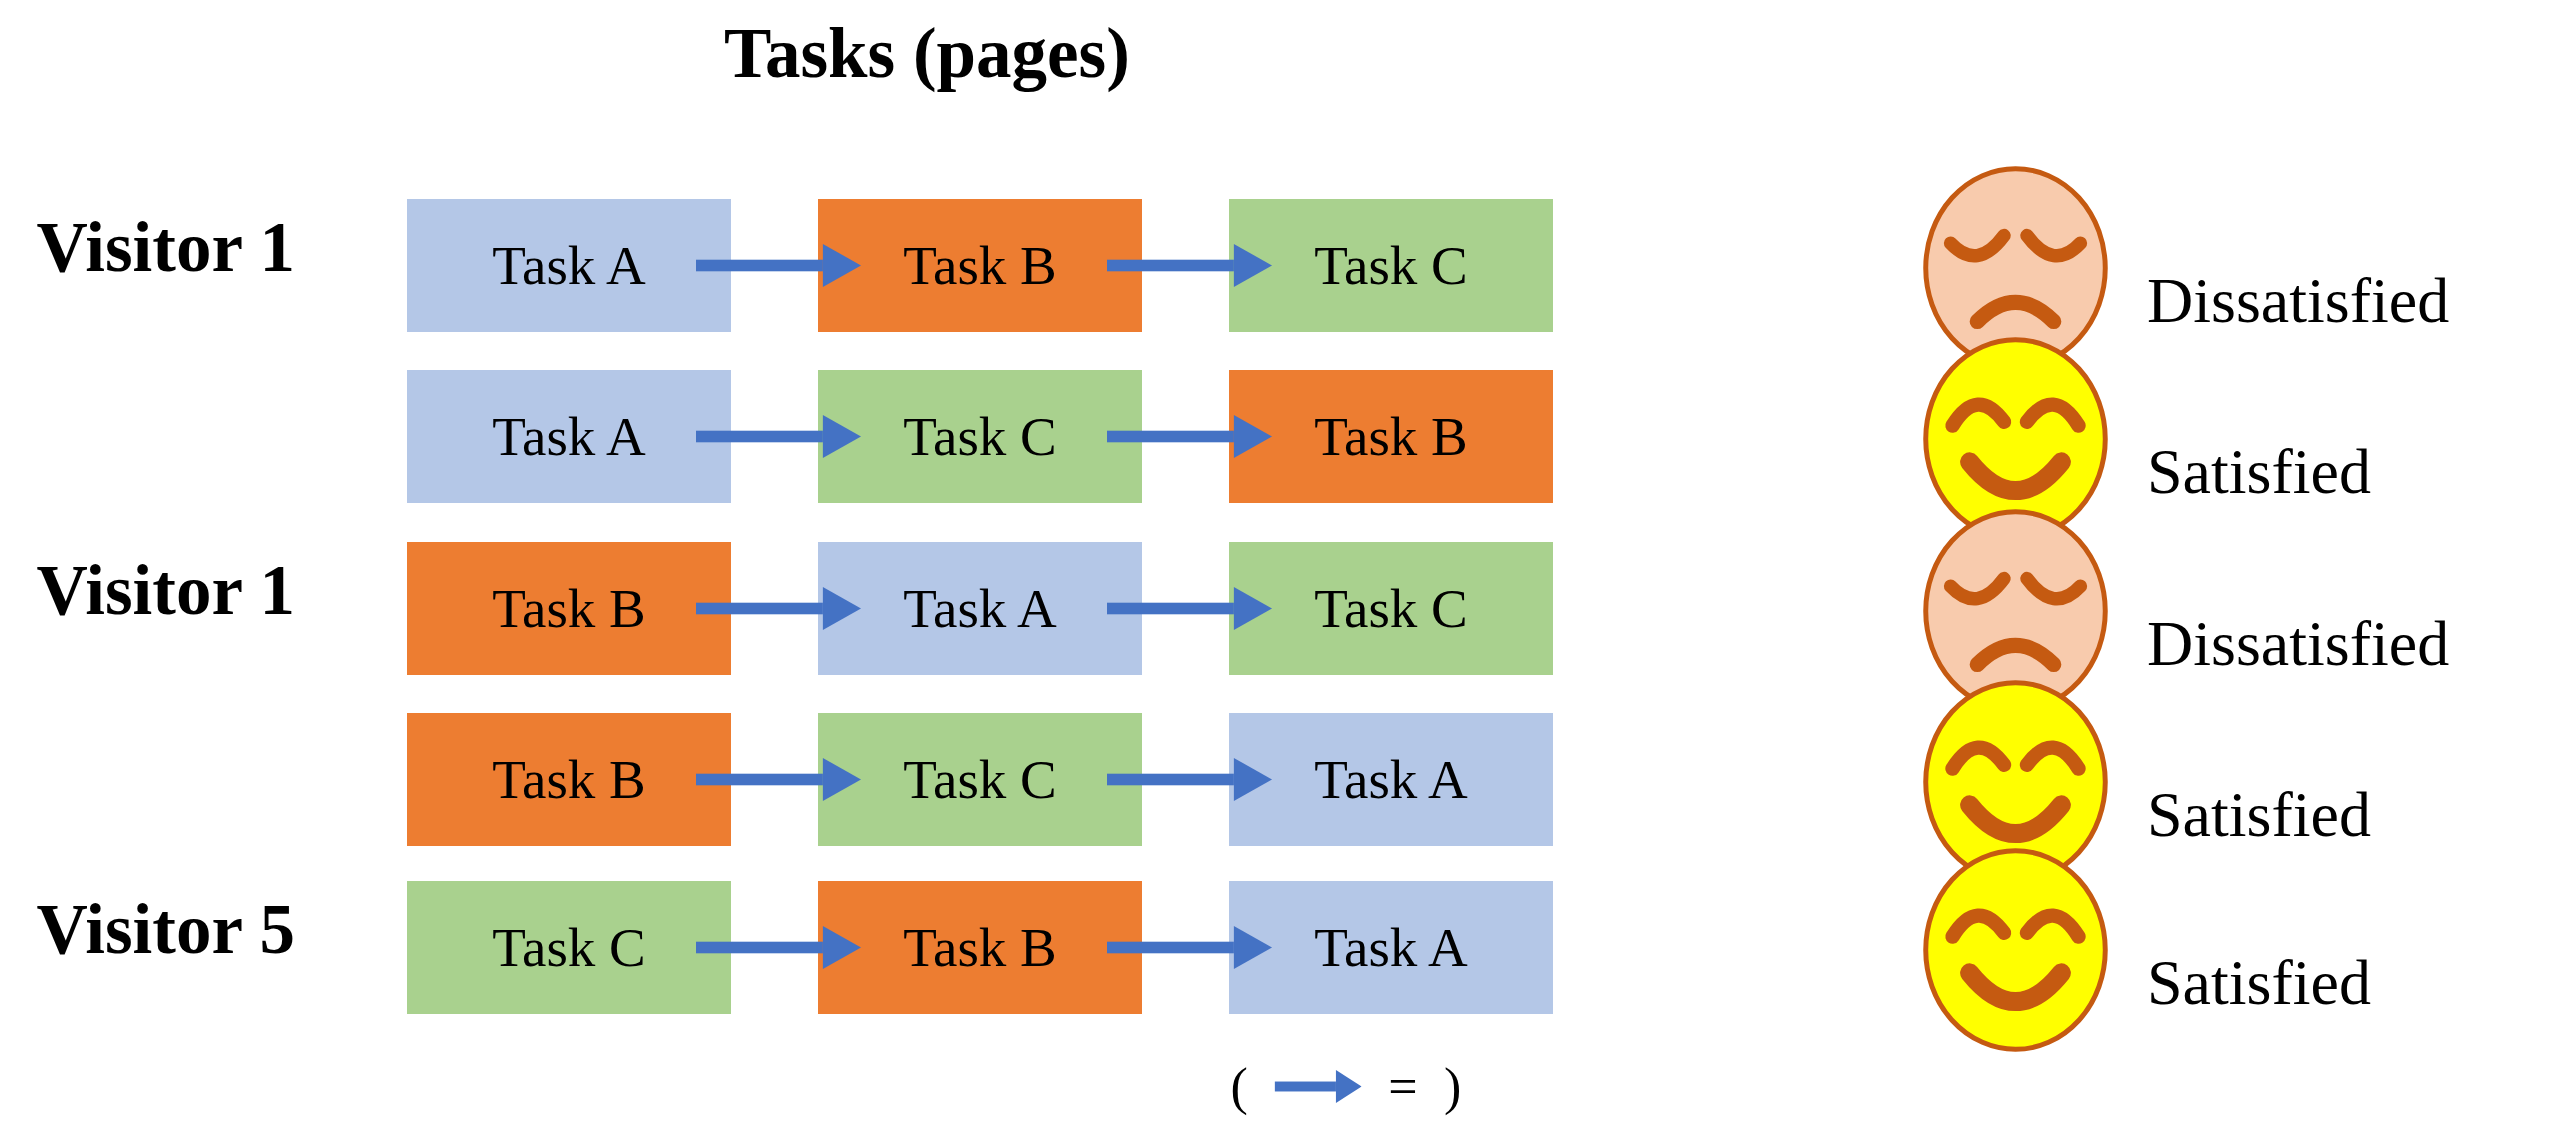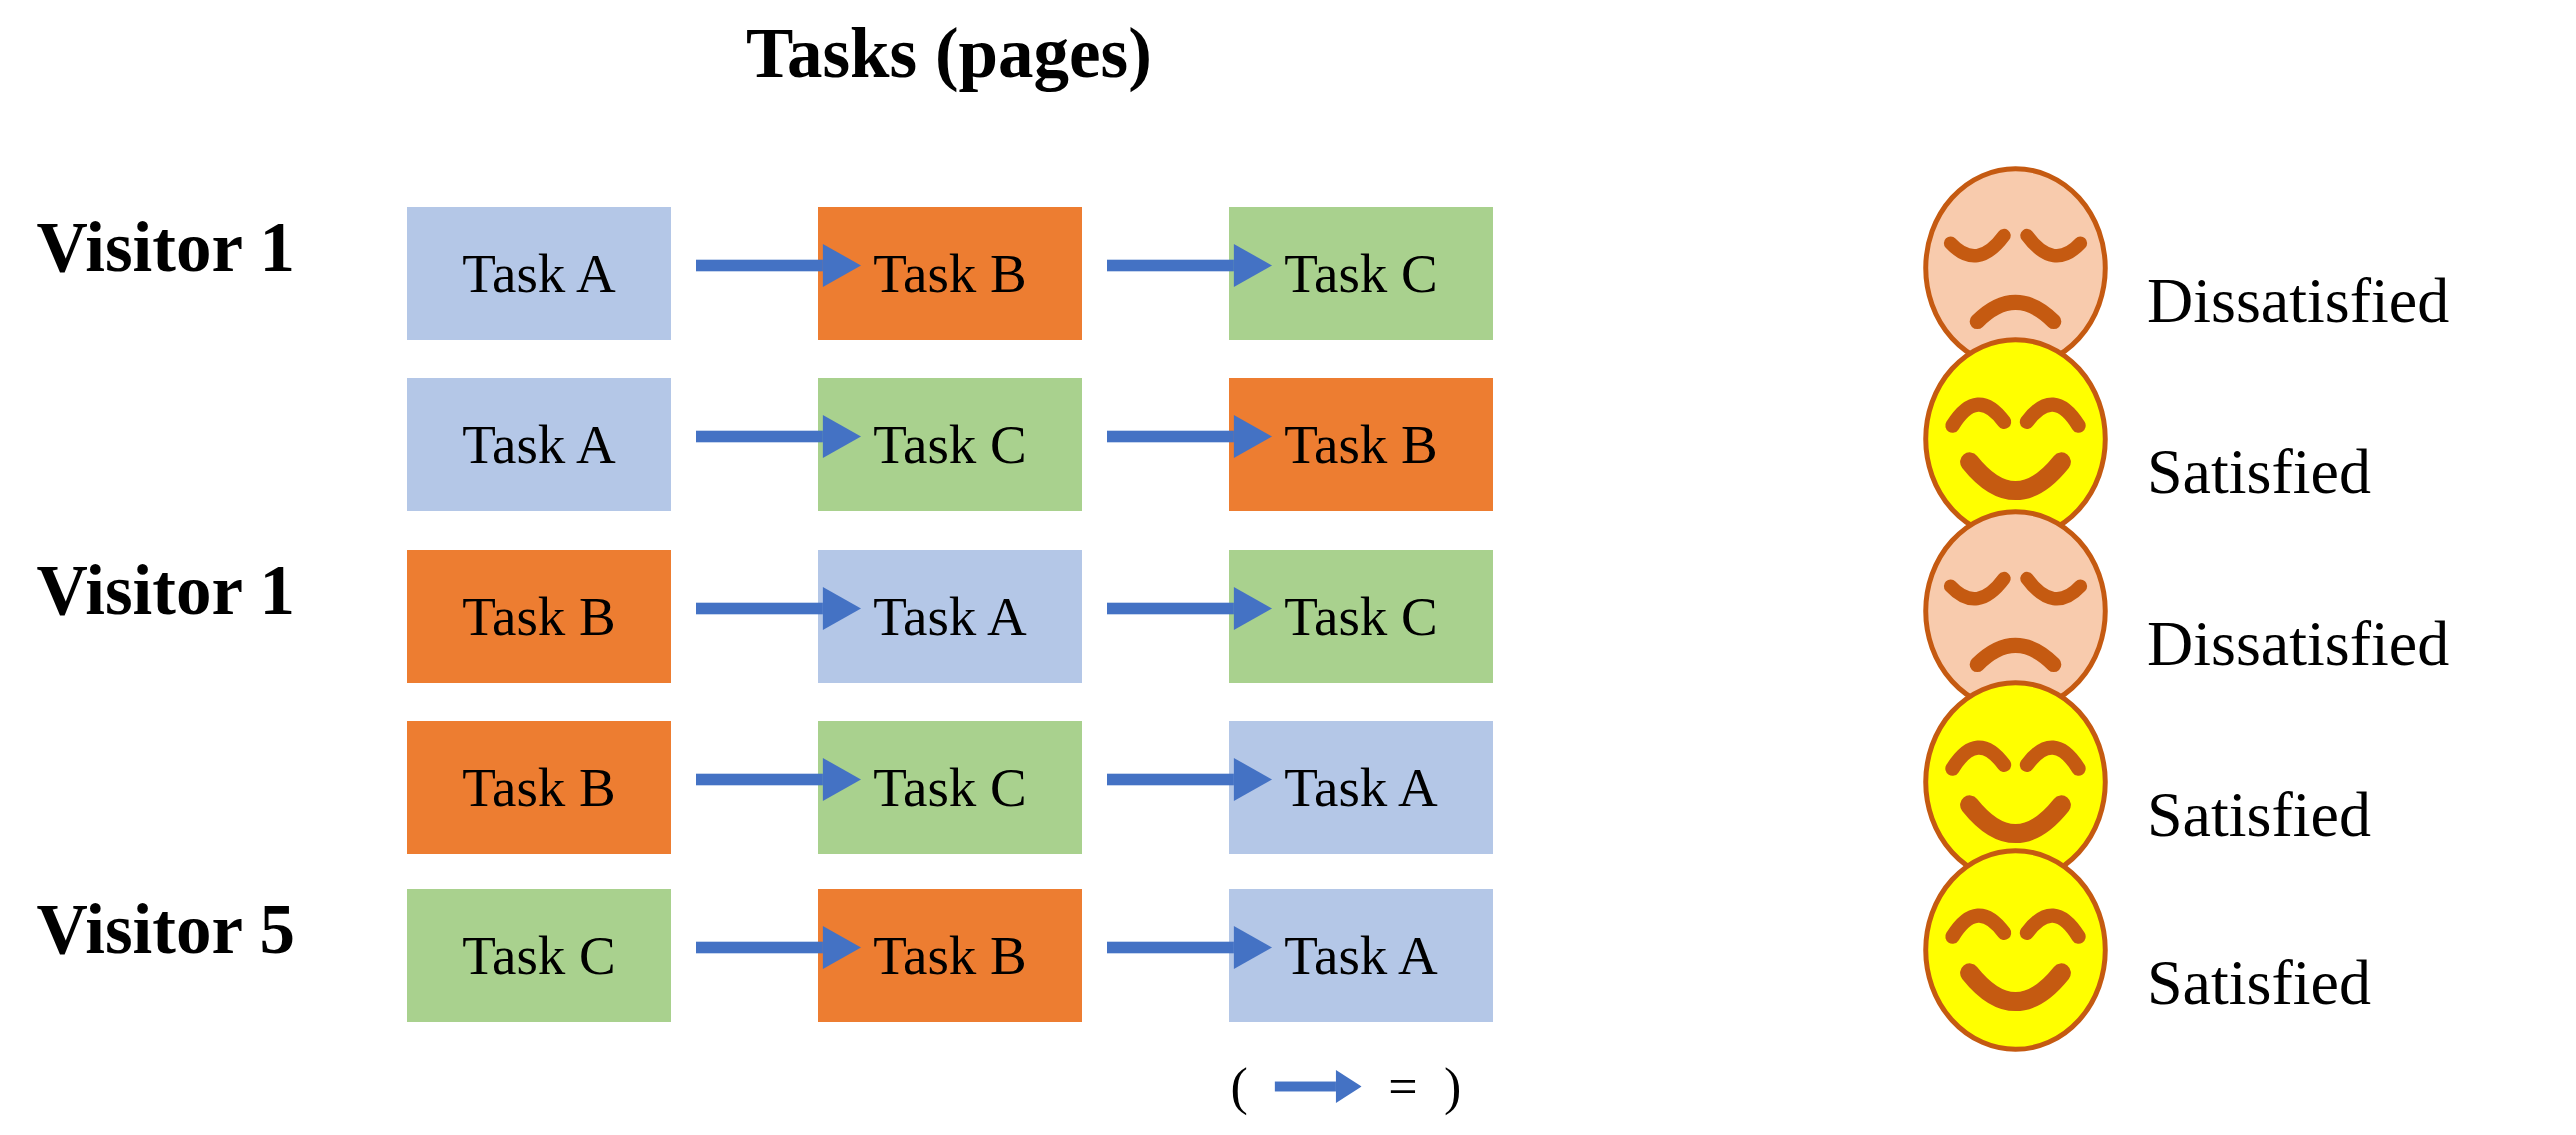--- a/index.html
+++ b/index.html
@@ -13,42 +13,42 @@
     overflow:hidden;
   }
   .title{
     position:absolute;
     top:13.3px;
     transform:translateX(-50%);
     font-size:71px;
     font-weight:bold;
     white-space:nowrap;
   }
-  .title.left{left:927px;margin-left:22px;}
+  .title.left{left:927px;}
   .title.right{left:2224px;}
   .row{
     position:absolute;
     left:0;
     width:100%;
     height:133px;
   }
   .vlabel{
     position:absolute;
     left:26.6px;
     top:calc(50% - 18.3px);
     transform:translateY(-50%);
     font-size:71px;
     font-weight:bold;
     white-space:nowrap;
     margin-left:10px;
   }
   .tbox{
     position:absolute;
-    top:8px;
-    width:264px;
+    top:0;
+    width:324px;
     height:133px;
     display:flex;
     align-items:center;
     justify-content:center;
     z-index:1;
   }
   .tbox.c1{left:407px;}
   .tbox.c2{left:818px;}
   .tbox.c3{left:1229px;}
   .tlabel{font-size:55px;white-space:nowrap;}

